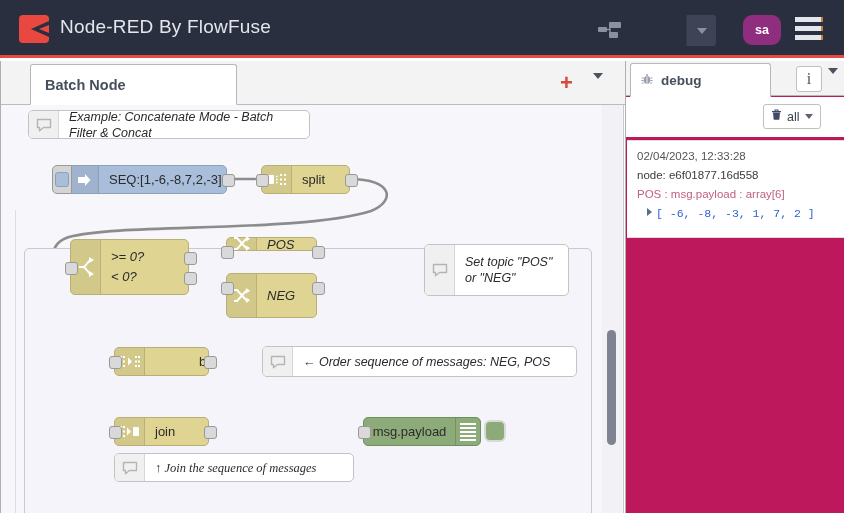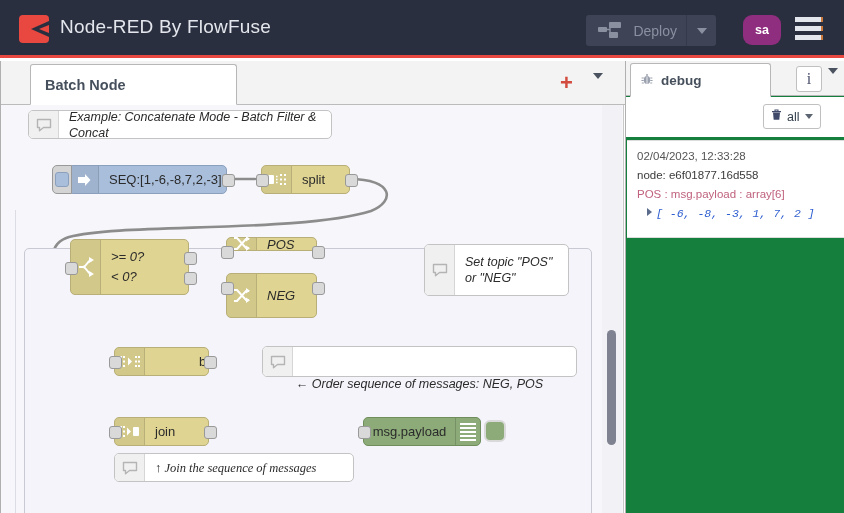--- a/index.html
+++ b/index.html
@@ -117,21 +117,21 @@
   .dbg-bars{width:16px;height:18px;display:flex;flex-direction:column;justify-content:space-between;}
   .dbg-bars b{display:block;height:2px;background:#fff;}
   .dbg-toggle{
     width:22px;height:22px;border:2px solid #d9d9d9;border-radius:6px;
     background:#8cab78;box-sizing:border-box;
   }
 
   svg.wires{position:absolute;left:0;top:0;width:622px;height:408px;pointer-events:none;}
 
   
-  .sidebar{position:absolute;left:625px;top:61px;width:219px;height:452px;background:#15803d;border-left:1px solid #b0b0b0;box-sizing:border-box;}
+  .sidebar{position:absolute;left:625px;top:61px;width:219px;height:452px;background:#be185d;border-left:1px solid #b0b0b0;box-sizing:border-box;}
   .sb-tabrow{position:absolute;left:0;top:0;width:219px;height:35px;background:#f3f3f3;border-bottom:1px solid #b7b7b7;box-sizing:border-box;}
   .sb-tab{
     position:absolute;left:4px;top:2px;width:141px;height:34px;background:#fff;
     border:1px solid #b7b7b7;border-bottom:1px solid #fff;border-radius:3px 3px 0 0;
     box-sizing:border-box;display:flex;align-items:center;padding-left:9px;gap:7px;
     font-size:13.5px;font-weight:bold;color:#46505c;
   }
   .sb-info{
     position:absolute;left:170px;top:5px;width:26px;height:26px;
     border:1px solid #c0c0c0;border-radius:3px;background:#fff;
@@ -148,40 +148,39 @@
   .pill-filter{left:14px;top:43px;}
   .pill-delete{left:137px;top:43px;}
   .msgbox{
     position:absolute;left:1px;top:79px;width:217px;height:98px;background:#fff;
     border-top:1px solid #dcdcdc;border-bottom:1px solid #dcdcdc;box-sizing:border-box;
     padding:6px 0 0 10px;font-size:11.5px;line-height:19px;
   }
   .m-time{color:#555;}
   .m-node{color:#3b3b3b;}
   .m-topic{color:#c0627e;}
-  .m-arr{font-family:"Liberation Mono",monospace;font-size:11.5px;color:#2b2b2b;padding-left:10px;font-style:italic;}
+  .m-arr{font-family:"Liberation Mono",monospace;font-size:11.5px;color:#2b2b2b;padding-left:10px;}
   .m-arr .num{color:#2f5fd0;}
   .tri{display:inline-block;width:0;height:0;border-top:4px solid transparent;border-bottom:4px solid transparent;border-left:5px solid #5a6b8c;margin-right:4px;vertical-align:1px;}
   .caret-sm{width:0;height:0;border-left:4px solid transparent;border-right:4px solid transparent;border-top:5px solid #5b6470;}
 </style>
 </head>
 <body>
 
 <div class="app">
 
   <div class="header">
     <div class="logo-wrap">
       <svg width="32" height="30" viewBox="0 0 32 30">
         <rect x="1" y="1" width="30" height="28" rx="4" fill="#e8483f"></rect>
         <path d="M31 7 L13 15 L31 23 L31 19 L21 15 L31 11 Z" fill="#2a2f3f"></path>
       </svg>
     </div>
     <div class="brand">Node-RED By FlowFuse</div>
 
-    <div class="deploy-btn">Deploy</div>
     <div class="deploy-icon">
       <svg width="24" height="16" viewBox="0 0 24 16">
         <rect x="11" y="0" width="12" height="6" rx="1" fill="#8b90a0"></rect>
         <rect x="11" y="10" width="9" height="6" rx="1" fill="#8b90a0"></rect>
         <rect x="0" y="5" width="9" height="5" rx="1" fill="#8b90a0"></rect>
         <path d="M9 7.5 L12 7.5 M12 3 L12 13" stroke="#8b90a0" stroke-width="1.4" fill="none"></path>
       </svg>
     </div>
     <div class="deploy-caret">
       <span class="caret-dn"></span>
@@ -227,21 +226,21 @@
 
         <path d="M212,256 C240,256 246,282 226,300 C200,322 96,306 84,318 C74,328 86,338 100,340"></path>
 
         <path d="M208,326 C260,326 300,326 356,326"></path>
       </g>
       <circle cx="356" cy="162" r="6" fill="#d9d9d9" stroke="#999" stroke-width="1"></circle>
     </svg>
 
     <div class="group-box"></div>
 
-    <div class="comment" style="left:27px;top:5px;width:304px;height:29px;justify-content:center;">
+    <div class="comment" style="left:27px;top:5px;width:282px;height:29px;justify-content:center;">
       <span class="cicon">
         <svg width="16" height="14" viewBox="0 0 16 14">
           <path d="M1.5 1.5h13v8h-7l-4 3.2v-3.2h-2z" fill="none" stroke="#b4b4b4" stroke-width="1.4" stroke-linejoin="round"></path>
         </svg>
       </span>
       <span class="ctext">Example: Concatenate Mode - Batch Filter &amp; Concat</span>
     </div>
 
     <div class="node node-inject" style="left:67px;top:60px;width:159px;height:29px;">
       <span class="inject-btn">
@@ -352,21 +351,21 @@
             <rect x="15" y="11" width="2" height="2"></rect>
               <rect x="18" y="11" width="2" height="2"></rect>
           </g>
           <path d="M8 3.5l4 4-4 4z" fill="#fff"></path>
         </svg>
       </span>
       <span class="nlabel">batch</span>
       <span class="port" style="left:89px;top:8px;"></span>
     </div>
 
-    <div class="comment" style="left:261px;top:241px;width:315px;height:31px;flex-direction:column;">
+    <div class="comment" style="left:261px;top:241px;width:315px;height:31px;">
       <span class="cicon">
         <svg width="16" height="14" viewBox="0 0 16 14">
           <path d="M1.5 1.5h13v8h-7l-4 3.2v-3.2h-2z" fill="none" stroke="#b4b4b4" stroke-width="1.4" stroke-linejoin="round"></path>
         </svg>
       </span>
       <span class="ctext">← Order sequence of messages: NEG, POS</span>
     </div>
 
     <div class="node node-yellow" style="left:113px;top:312px;width:95px;height:29px;">
       <span class="port" style="left:-6px;top:8px;"></span>

